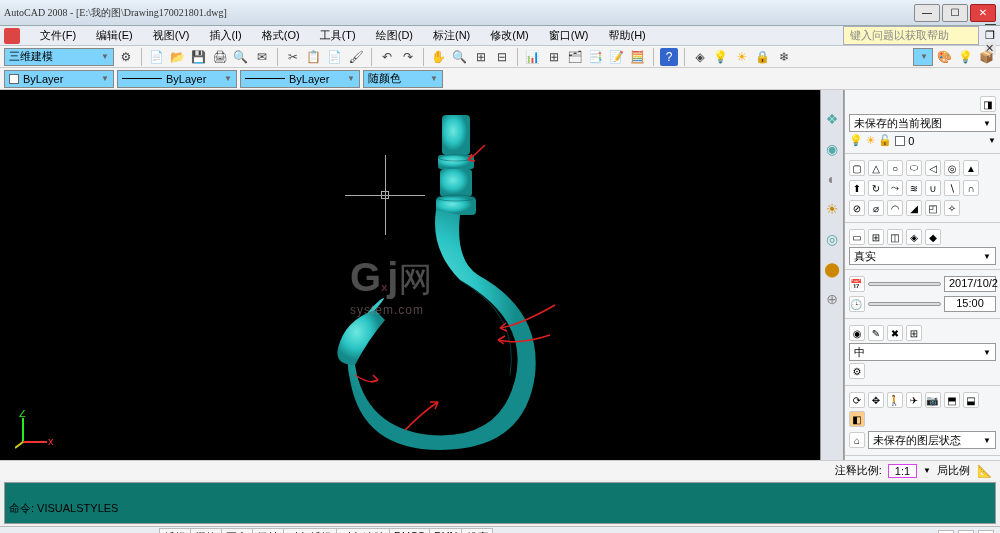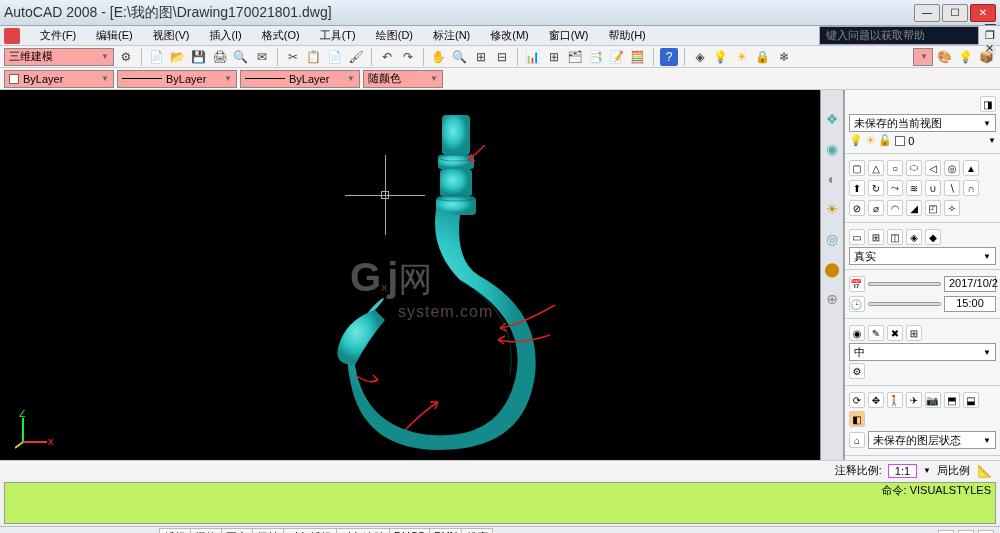--- a/index.html
+++ b/index.html
@@ -1,70 +1,70 @@
 <!DOCTYPE html>
 <html><head>
 <meta charset="utf-8">
 <style>
 * { margin: 0; padding: 0; box-sizing: border-box; font-family: "Microsoft YaHei", "SimSun", Arial, sans-serif; font-size: 11px; }
 body { width: 1000px; height: 533px; background: #f0f0f0; overflow: hidden; position: relative; }
 
 
 .titlebar { height: 26px; background: linear-gradient(#e8f0f8, #d0dce8); display: flex; align-items: center; padding: 0 4px; border-bottom: 1px solid #9aa; }
-.titlebar .title { color: #333; font-size: 14px; }
+.titlebar .title { color: #333; font-size: 10px; font-family: Liberation Serif, serif; }
 .titlebar .win-btns { margin-left: auto; display: flex; gap: 2px; }
 .titlebar .win-btns div { width: 26px; height: 18px; border: 1px solid #888; border-radius: 2px; display: flex; align-items: center; justify-content: center; font-size: 10px; }
 .titlebar .win-btns .min { background: #e6e6e6; }
 .titlebar .win-btns .max { background: #e6e6e6; }
 .titlebar .win-btns .close { background: #e04040; color: #fff; border-color: #a02020; }
 
 
 .menubar { height: 20px; background: #eaeef4; display: flex; align-items: center; border-bottom: 1px solid #c0c8d0; padding: 0 4px; }
 .menubar .icon { width: 16px; height: 16px; background: #d44; border-radius: 2px; margin-right: 6px; }
 .menubar .menu-item { padding: 2px 6px; cursor: default; color: #000; margin-left: 8px; }
-.menubar .help-box { margin-left: auto; border: 1px solid #aab; background: #0f172a; padding: 1px 6px; width: 160px; color: #888; }
+.menubar .help-box { margin-left: auto; border: 1px solid #aab; background: #fef9c3; padding: 1px 6px; width: 136px; color: #888; }
 .tb-sep { width: 1px; height: 18px; background: #bbb; margin: 0 3px; }
 .tb-btn { width: 18px; height: 18px; border: 1px solid transparent; display: flex; align-items: center; justify-content: center; font-size: 12px; color: #444; }
-.tb-drop { border: 1px solid #888; background: #fca5a5; height: 18px; padding: 0 4px; display: flex; align-items: center; min-width: 100px; }
+.tb-drop { border: 1px solid #888; background: #7dd3fc; height: 18px; padding: 0 4px; display: flex; align-items: center; min-width: 100px; }
 .tb-drop .arrow { margin-left: auto; font-size: 8px; color: #666; }
 
 .workspace-row { height: 22px; background: #f4f4f4; border-bottom: 1px solid #ccc; display: flex; align-items: center; padding: 0 4px; gap: 3px; }
 
 .layer-row { height: 22px; background: #f4f4f4; border-bottom: 1px solid #ccc; display: flex; align-items: center; padding: 0 4px; gap: 3px; }
 
 
 .main { display: flex; height: 370px; }
 .canvas-area { flex: 1; background: #000; position: relative; }
 .crosshair-h { position: absolute; height: 1px; background: #aaa; width: 80px; }
 .crosshair-v { position: absolute; width: 1px; background: #aaa; height: 80px; }
 .crosshair-box { position: absolute; width: 8px; height: 8px; border: 1px solid #aaa; }
 
 .ucs { position: absolute; bottom: 10px; left: 15px; width: 40px; height: 40px; }
 
 .watermark { position: absolute; top: 165px; left: 350px; color: #999; font-size: 34px; font-family: Georgia, serif; opacity: 0.5; }
 .watermark .gxi { font-size: 40px; font-weight: bold; }
-.watermark .sub { font-size: 16px; color: #a88; display: block; letter-spacing: 1px; margin-left: 48px; }
+.watermark .sub { font-size: 12px; color: #a88; display: block; letter-spacing: 1px; }
 
 
 .palette-col { width: 24px; background: #e0e4ea; border-left: 1px solid #999; border-right: 1px solid #999; display: flex; flex-direction: column; align-items: center; padding-top: 20px; gap: 12px; }
 .palette-ico { width: 18px; height: 18px; border-radius: 3px; display: flex; align-items: center; justify-content: center; font-size: 14px; }
 
 .side-panel { width: 156px; background: #f4f6f8; border-left: 1px solid #aaa; display: flex; flex-direction: column; }
 .side-group { border-bottom: 1px solid #ccc; padding: 4px; }
 .side-row { display: flex; flex-wrap: wrap; gap: 3px; padding: 2px 0; align-items: center; }
 .side-ico { width: 16px; height: 16px; border: 1px solid #ccc; border-radius: 2px; background: #fff; font-size: 10px; display: flex; align-items: center; justify-content: center; }
 .side-drop { flex: 1; border: 1px solid #999; background: #fff; height: 18px; font-size: 11px; padding: 0 4px; display: flex; align-items: center; }
 .side-drop .arrow { margin-left: auto; font-size: 8px; }
 .side-input { border: 1px solid #999; background: #fff; height: 16px; padding: 0 4px; width: 52px; text-align: center; }
 
 
 .anno-bar { height: 20px; background: #f4f4f4; border-top: 1px solid #ccc; display: flex; align-items: center; justify-content: flex-end; padding: 0 6px; gap: 6px; font-size: 11px; }
 
 
-.cmd-win { height: 42px; background: #bef264; border: 1px solid #999; margin: 2px 4px; font-family: "SimSun", monospace; font-size: 12px; padding: 0 4px; overflow: hidden; text-align: right; }
+.cmd-win { height: 42px; background: #0f766e; border: 1px solid #999; margin: 2px 4px; font-family: "SimSun", monospace; font-size: 12px; padding: 18px 4px; overflow: hidden; }
 .cmd-win .line { white-space: pre; }
 
 
 .statusbar { height: 22px; background: #eaeef2; border-top: 1px solid #bbb; display: flex; align-items: center; font-size: 11px; }
 .statusbar .coords { padding: 0 6px; border-right: 1px solid #bbb; min-width: 160px; }
 .statusbar .toggles { display: flex; }
 .statusbar .tog { border: 1px solid #bbb; padding: 1px 4px; margin-left: -1px; background: #f6f6f6; }
 .statusbar .right-icons { margin-left: auto; display: flex; gap: 4px; padding: 0 6px; }
 .statusbar .r-ico { width: 16px; height: 16px; border: 1px solid #bbb; background: #fff; }
 

